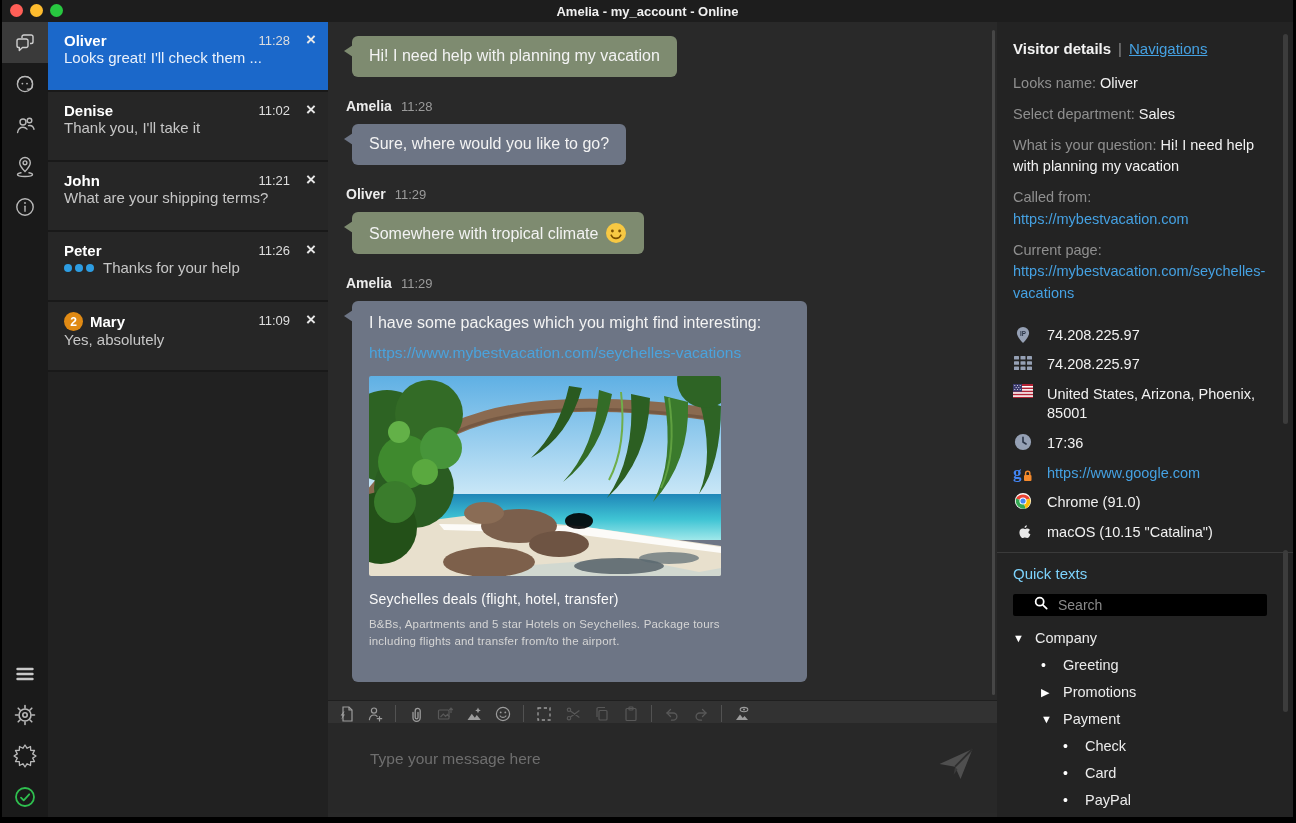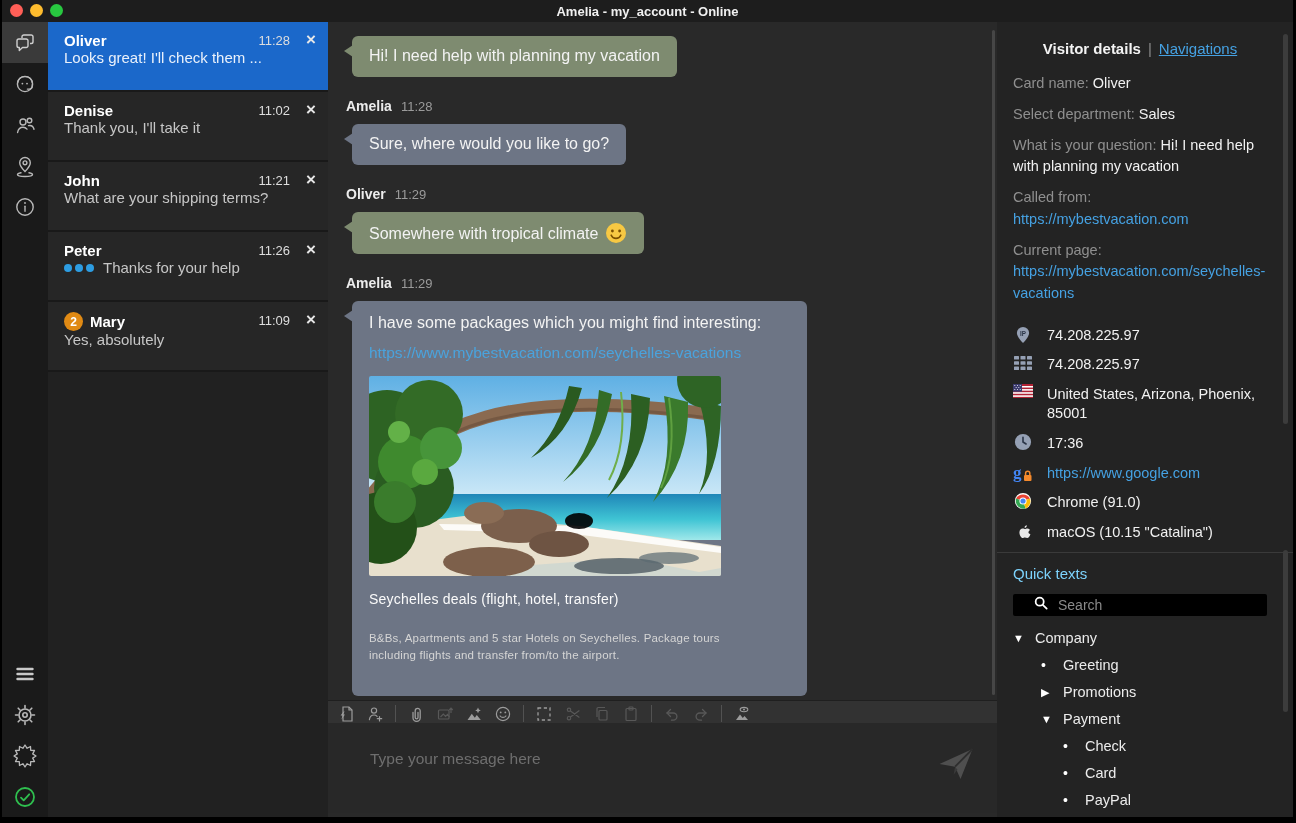--- a/index.html
+++ b/index.html
@@ -54,40 +54,40 @@
           font-size:16px;color:#f3f3f3;margin:2px 0 8px 8px;line-height:1.3}
   .bubble::before{content:"";position:absolute;left:-8px;top:9px;border-style:solid;
           border-width:6px 9px 6px 0;border-color:transparent transparent transparent transparent}
   .bubble.visitor{background:var(--visitor)} .bubble.visitor::before{border-right-color:var(--visitor)}
   .bubble.agent{background:var(--agent)} .bubble.agent::before{border-right-color:var(--agent)}
   .bubble .emoji{vertical-align:-5px;margin-left:7px}
   .bubble.cardmsg{width:455px;padding:12px 17px 32px}
   .cardmsg .msg-link{display:block;margin-top:9px;font-size:15.5px;color:#4aa3dd;text-decoration:none}
   .beach{margin-top:13px;border-radius:2px;display:block}
   .card-title{margin-top:14px;font-size:14px;font-weight:400;color:#fbfbfb;letter-spacing:.2px}
-  .card-desc{margin-top:21px;font-size:11.5px;color:#d5d5d5;width:352px;line-height:1.5;letter-spacing:.2px}
+  .card-desc{margin-top:7px;font-size:11.5px;color:#d5d5d5;width:352px;line-height:1.5;letter-spacing:.2px}
   .chat-scroll{position:absolute;right:7px;top:8px;bottom:122px;width:3px;background:#464646;border-radius:2px;cursor:pointer}
 
   .toolbar{position:absolute;left:0;right:0;bottom:90px;height:27px;background:#323232;
            border-top:1px solid #1f1f1f;border-bottom:1px solid #1f1f1f;
            display:flex;align-items:center;padding:0 9px;gap:11px}
   .ticon{color:#9c9c9c;display:flex;align-items:center;cursor:pointer}
   .ticon.disabled{color:#585858}
   .tdiv{width:1px;height:17px;background:#525252}
 
   .composer{position:absolute;left:0;right:0;bottom:4px;height:90px;background:#282828}
   .composer input{position:absolute;left:40px;top:26px;width:540px;background:transparent;border:0;
                   outline:none;color:#ddd;font-size:15.5px;font-family:"Liberation Sans",sans-serif}
   .composer input::placeholder{color:#6e6e6e}
   .send{position:absolute;right:28px;top:24px;cursor:pointer}
 
   
   .rightpanel{position:absolute;right:0;top:22px;width:296px;bottom:0;background:#232323;
               padding:10px 26px 0 16px;color:#f1f1f1}
-  .vd-header{text-align:center;font-size:15px;margin:8px 0 16px;color:#f3f3f3;font-weight:600}
+  .vd-header{font-size:15px;margin:8px 0 16px;color:#f3f3f3;font-weight:600}
   .vd-header .sep{color:#8a8a8a;margin:0 7px;font-weight:400}
   .vd-header a{color:var(--link);text-decoration:underline;font-weight:400;cursor:pointer}
   .field{margin:0 0 9px;font-size:14.5px;line-height:1.5}
   .field .lab{color:#8f8f8f}
   .field .val{color:#f1f1f1}
   .field .val.link{color:var(--link)}
   .inforow{display:flex;gap:14px;align-items:flex-start;margin-bottom:8px;font-size:14.5px;line-height:1.35}
   .inforow .ric{width:20px;flex:0 0 20px;display:flex;justify-content:center;padding-top:1px}
   .inforow .itext{color:#f1f1f1;padding-top:2px}
   .inforow .itext.link{color:var(--link)}
@@ -432,21 +432,21 @@
             <path d="M11.4 12.8l-1 5.4 2.6-3.4z" fill="#3a3a3a"></path>
           </svg></span>
     </div>
   </div>
 
   <div class="rightpanel">
     <div class="vd-header">
       <span>Visitor details</span><span class="sep">|</span><a>Navigations</a>
     </div>
 
-    <p class="field"><span class="lab">Card name:</span> <span class="val">Oliver</span></p>
+    <p class="field"><span class="lab">Looks name:</span> <span class="val">Oliver</span></p>
     <p class="field"><span class="lab">Select department:</span> <span class="val">Sales</span></p>
     <p class="field"><span class="lab">What is your question:</span> <span class="val">Hi! I need help with planning my vacation</span></p>
     <p class="field"><span class="lab">Called from:</span> <span class="val link">https://mybestvacation.com</span></p>
     <p class="field"><span class="lab">Current page:</span> <span class="val link">https://mybestvacation.com/seychelles-vacations</span></p>
 
     <div style="height:10px"></div>
 
     <div class="inforow">
       <span class="ric">
           <svg width="18" height="20" viewBox="0 0 20 20">

